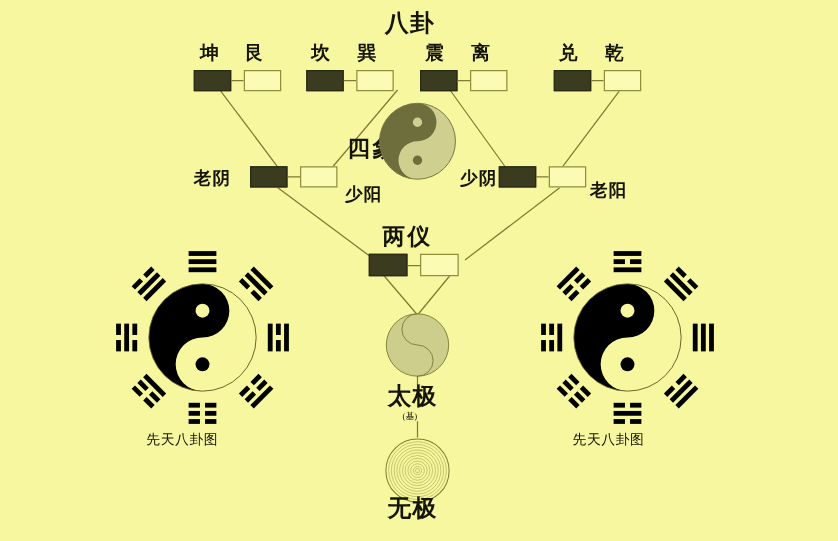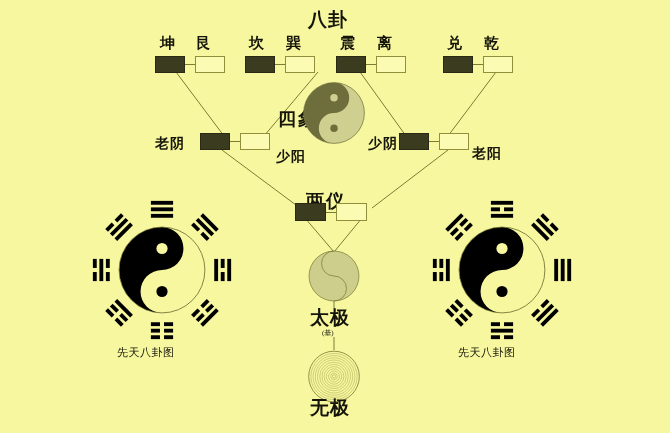--- a/index.html
+++ b/index.html
@@ -119,21 +119,21 @@
       <g clip-path="url(#cl-sx)">
         <circle cx="50" cy="50" r="49" fill="#cfcf90"></circle>
         <path d="M50,1 A49,49 0 0,0 50,99 A24.5,24.5 0 0,1 50,50 A24.5,24.5 0 0,0 50,1 Z" fill="#6e6e3c"></path>
         <circle cx="50" cy="25.5" r="6" fill="#cfcf90"></circle>
         <circle cx="50" cy="74.5" r="6" fill="#6e6e3c"></circle>
       </g>
       <circle cx="50" cy="50" r="49" fill="none" stroke="#6e6e3c" stroke-width="1.2"></circle>
     </svg>
   </div>
 
-  <div class="lbl title-md" style="left:306px;top:192px;">两仪</div>
+  <div class="lbl title-md" style="left:306px;top:180px;">两仪</div>
   <div class="pair" style="left:295px;top:203px;width:72px;height:18px;">
     <div class="bar yin" style="left:0;width:31px;height:18px;"></div>
     <div class="link" style="left:31px;top:9px;width:10px;height:1px;"></div>
     <div class="bar yang" style="left:41px;width:31px;height:18px;"></div>
   </div>
 
   <div class="circlewrap" style="left:304px;top:250px;">
     <svg width="60" height="52" viewBox="0 0 100 100">
       <ellipse cx="50" cy="50" rx="48" ry="48" fill="#cdcd8c" stroke="#7c7c34" stroke-width="1.4"></ellipse>
       <path d="M50,2 A24,24 0 0,0 50,50 A24,24 0 0,1 50,98" fill="none" stroke="#7c7c34" stroke-width="1.4"></path>

